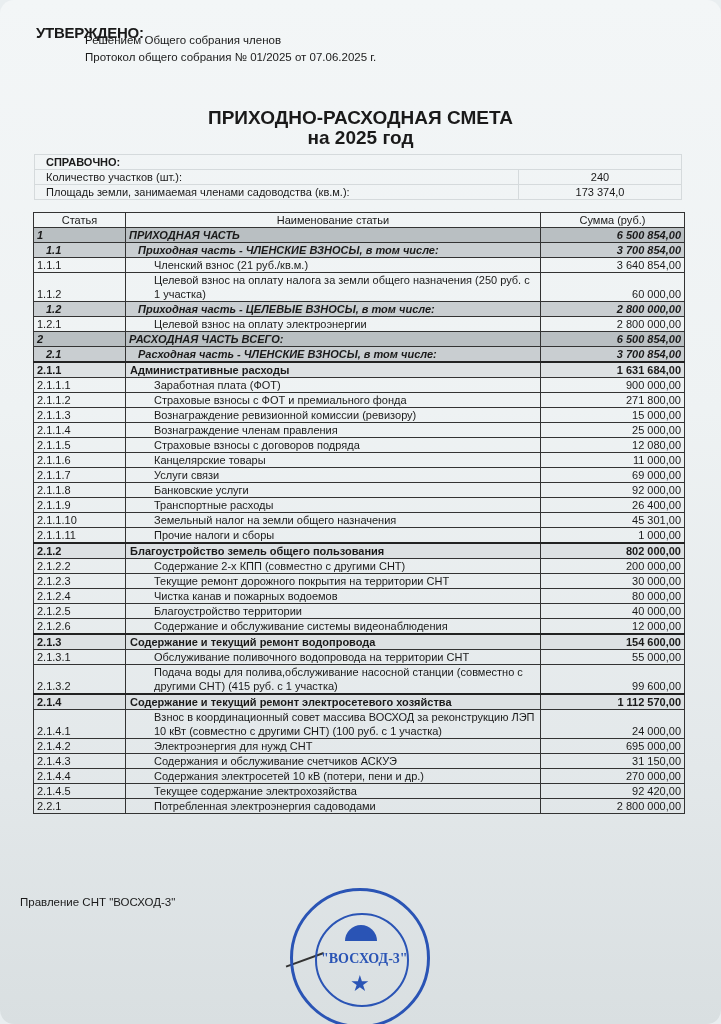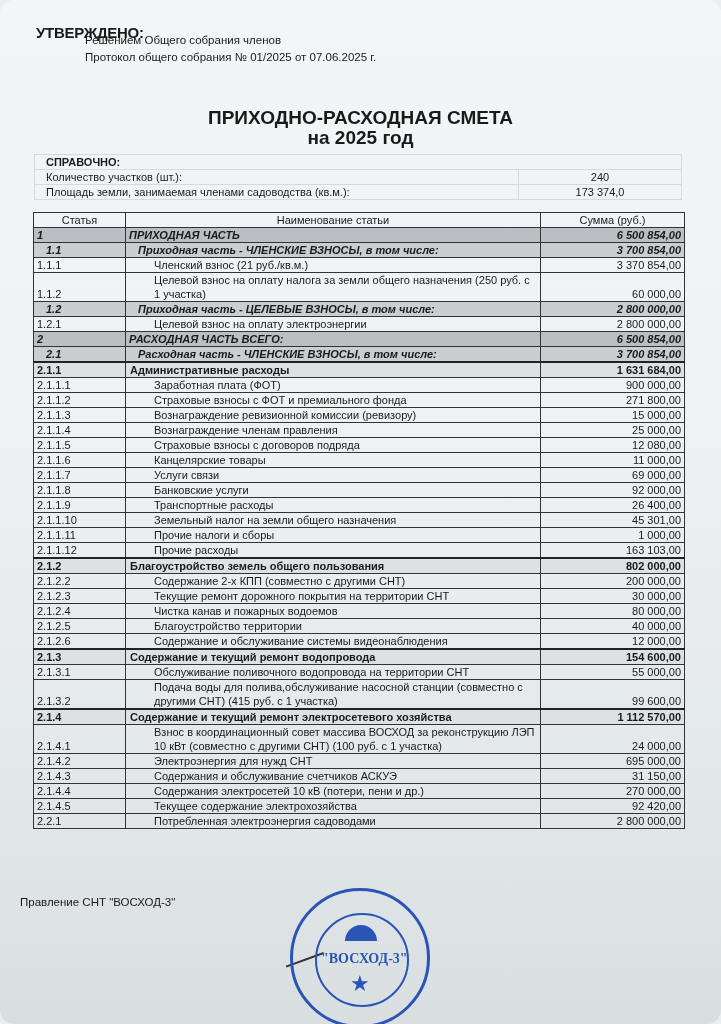--- a/index.html
+++ b/index.html
@@ -75,21 +75,21 @@
           <td class="c3">6 500 854,00</td>
         </tr>
         <tr class="l1i">
           <td class="c1">1.1</td>
           <td class="c2">Приходная часть - ЧЛЕНСКИЕ ВЗНОСЫ, в том числе:</td>
           <td class="c3">3 700 854,00</td>
         </tr>
         <tr class="it">
           <td class="c1">1.1.1</td>
           <td class="c2">Членский взнос (21 руб./кв.м.)</td>
-          <td class="c3">3 370 854,00</td>
+          <td class="c3">3 640 854,00</td>
         </tr>
         <tr class="it">
           <td class="c1">1.1.2</td>
           <td class="c2">Целевой взнос на оплату налога за земли общего назначения (250 руб. с 1 участка)</td>
           <td class="c3">60 000,00</td>
         </tr>
         <tr class="l1i">
           <td class="c1">1.2</td>
           <td class="c2">Приходная часть - ЦЕЛЕВЫЕ ВЗНОСЫ, в том числе:</td>
           <td class="c3">2 800 000,00</td>
@@ -161,25 +161,20 @@
         </tr>
         <tr class="it">
           <td class="c1">2.1.1.10</td>
           <td class="c2">Земельный налог на земли общего назначения</td>
           <td class="c3">45 301,00</td>
         </tr>
         <tr class="it">
           <td class="c1">2.1.1.11</td>
           <td class="c2">Прочие налоги и сборы</td>
           <td class="c3">1 000,00</td>
-        </tr>
-        <tr class="it">
-          <td class="c1">2.1.1.12</td>
-          <td class="c2">Прочие расходы</td>
-          <td class="c3">163 103,00</td>
         </tr>
         <tr class="l2">
           <td class="c1">2.1.2</td>
           <td class="c2">Благоустройство земель общего пользования</td>
           <td class="c3">802 000,00</td>
         </tr>
         <tr class="it">
           <td class="c1">2.1.2.2</td>
           <td class="c2">Содержание 2-х КПП (совместно с другими СНТ)</td>
           <td class="c3">200 000,00</td>

